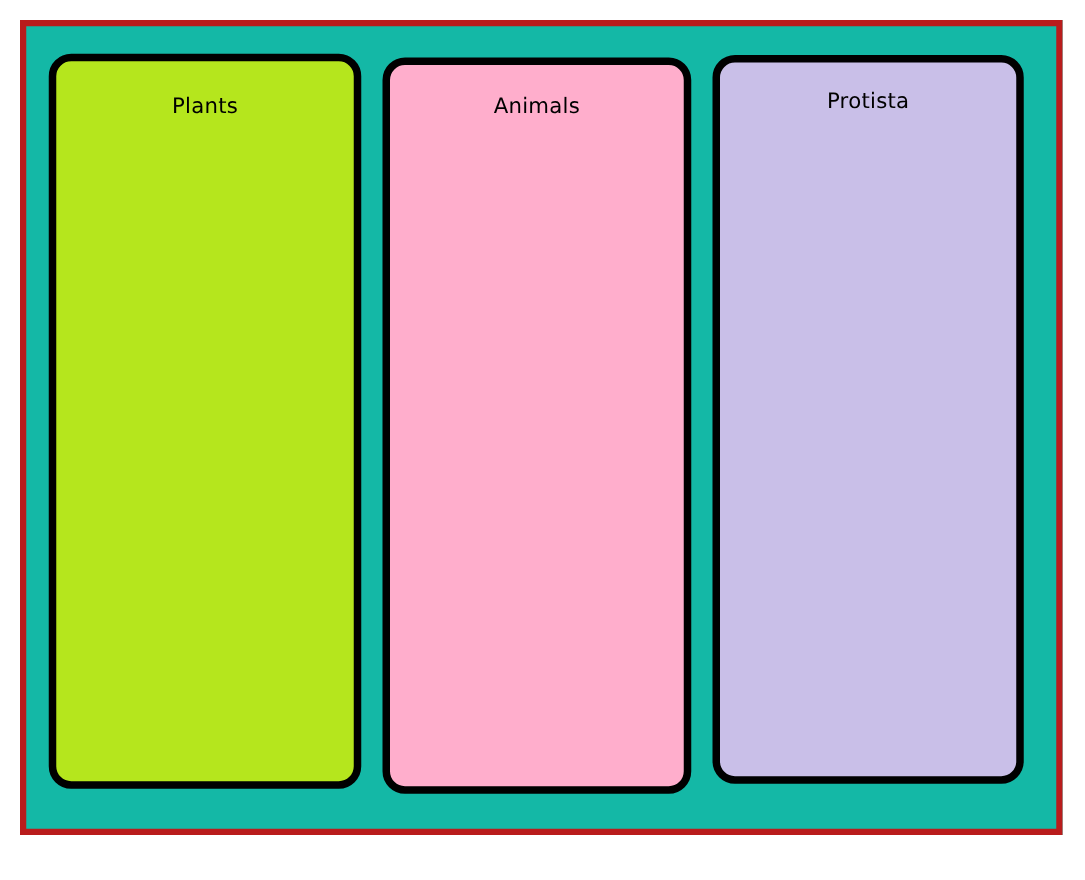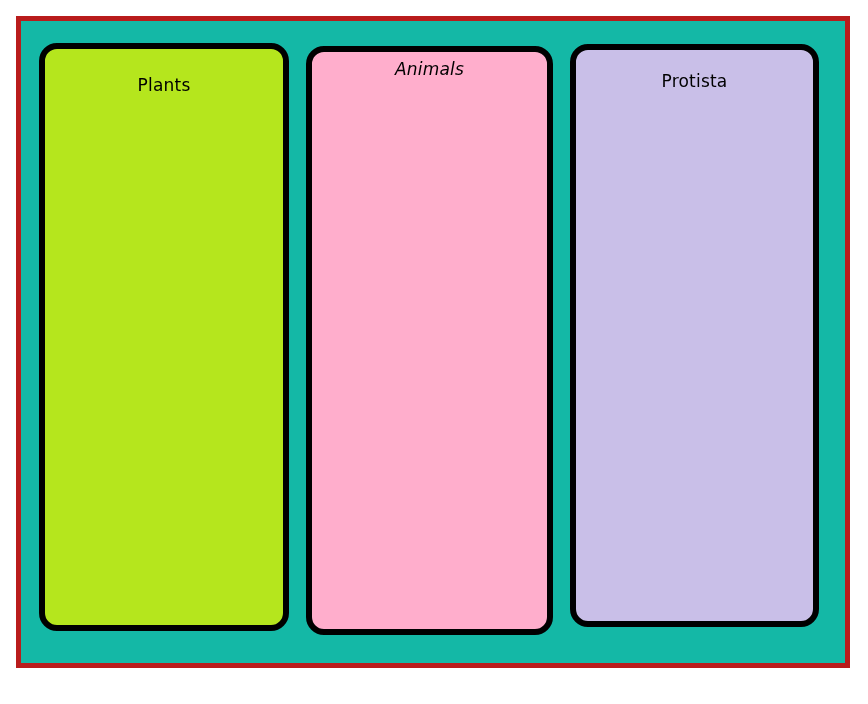--- a/index.html
+++ b/index.html
@@ -84,21 +84,21 @@
     color: #000000;
     font-size: 17px;
     font-family: "DejaVu Sans", sans-serif;
     font-weight: 400;
     letter-spacing: 0.2px;
     line-height: 1;
     user-select: none;
   }
 
   .label-plants   { top: 28px; }
-  .label-animals  { top: 9px; font-style: italic; }
+  .label-animals  { top: 25px; }
   .label-protista { top: 23px; }
 </style>
 </head>
 <body>
 
 <div class="canvas">
 
   <div class="panel">
     <div class="card-row">
 

